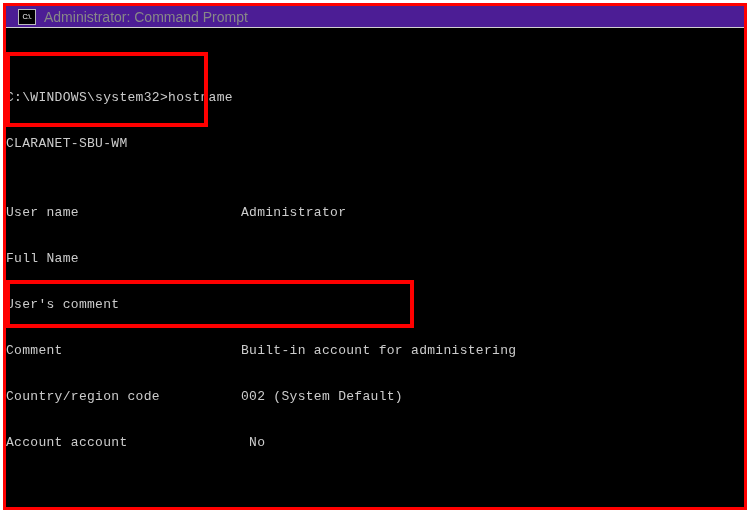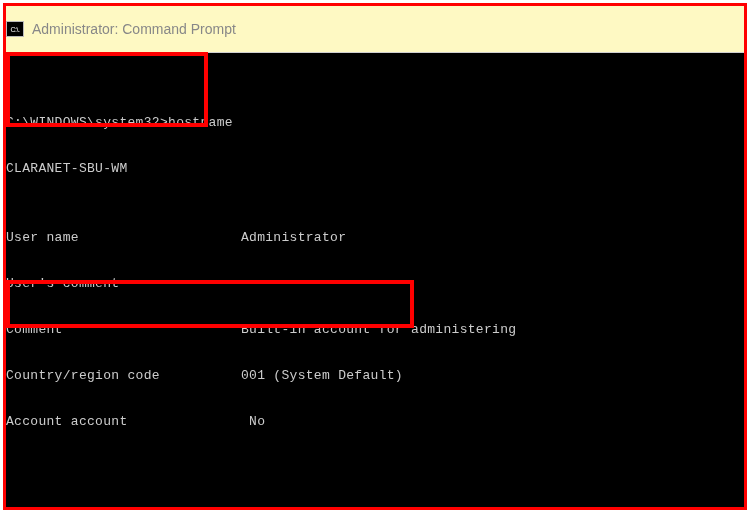--- a/index.html
+++ b/index.html
@@ -24,25 +24,25 @@
       border: 3px solid #ff0000;
       background: #ffffff;
     }
     .window {
       width: 100%;
       height: 100%;
       display: flex;
       flex-direction: column;
     }
     .titlebar {
-      height: 47px;
-      background: #fef9c3;
+      height: 22px;
+      background: #4c1d95;
       display: flex;
       align-items: center;
-      padding-left: 0;
+      padding-left: 12px;
       gap: 8px;
       border-bottom: 1px solid #d0d0d0;
     }
     .cmd-icon {
       width: 18px;
       height: 16px;
       background: #000000;
       border: 1px solid #bbb;
       position: relative;
       display: flex;
@@ -104,23 +104,24 @@
         <span class="cmd-icon-text">C:\.</span>
       </div>
       <span class="title-text">Administrator: Command Prompt</span>
     </div>
     <div class="terminal">
 <span class="terminal-line"></span>
 <span class="terminal-line">C:\WINDOWS\system32&gt;hostname</span>
 <span class="terminal-line">CLARANET-SBU-WM</span>
 <span class="terminal-line"></span>
 <span class="terminal-line">User name                    Administrator</span>
+<span class="terminal-line">Full Name</span>
 <span class="terminal-line">User's comment</span>
 <span class="terminal-line">Comment                      Built-in account for administering</span>
-<span class="terminal-line">Country/region code          001 (System Default)</span>
+<span class="terminal-line">Country/region code          002 (System Default)</span>
 <span class="terminal-line">Account account               No</span>
 
 <span class="terminal-line"></span>
 
 
 
 
 
 <span class="terminal-line"></span>
 

